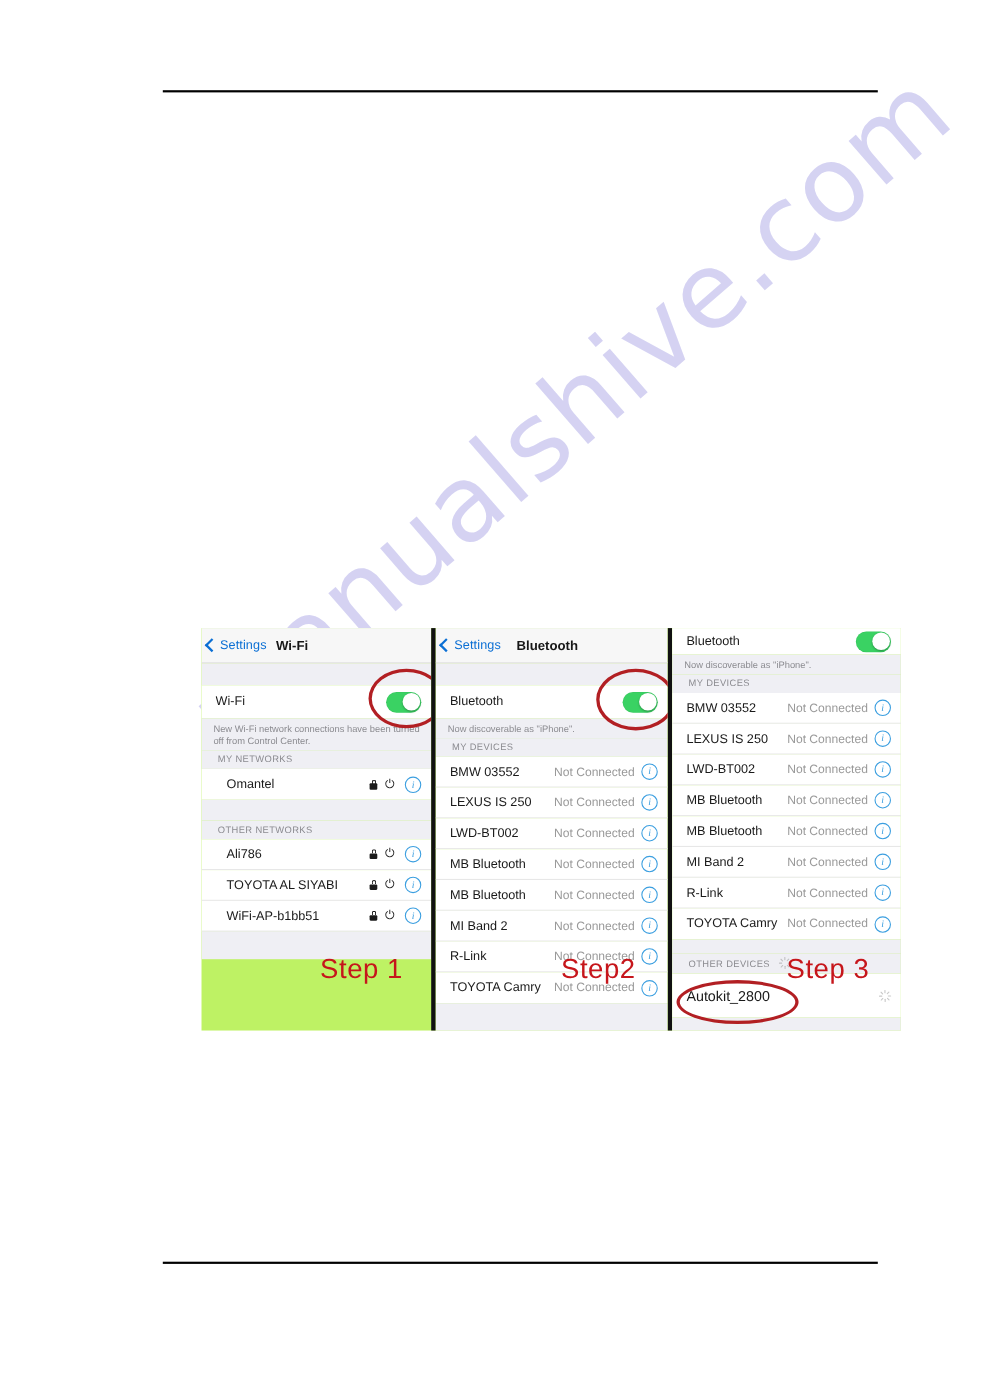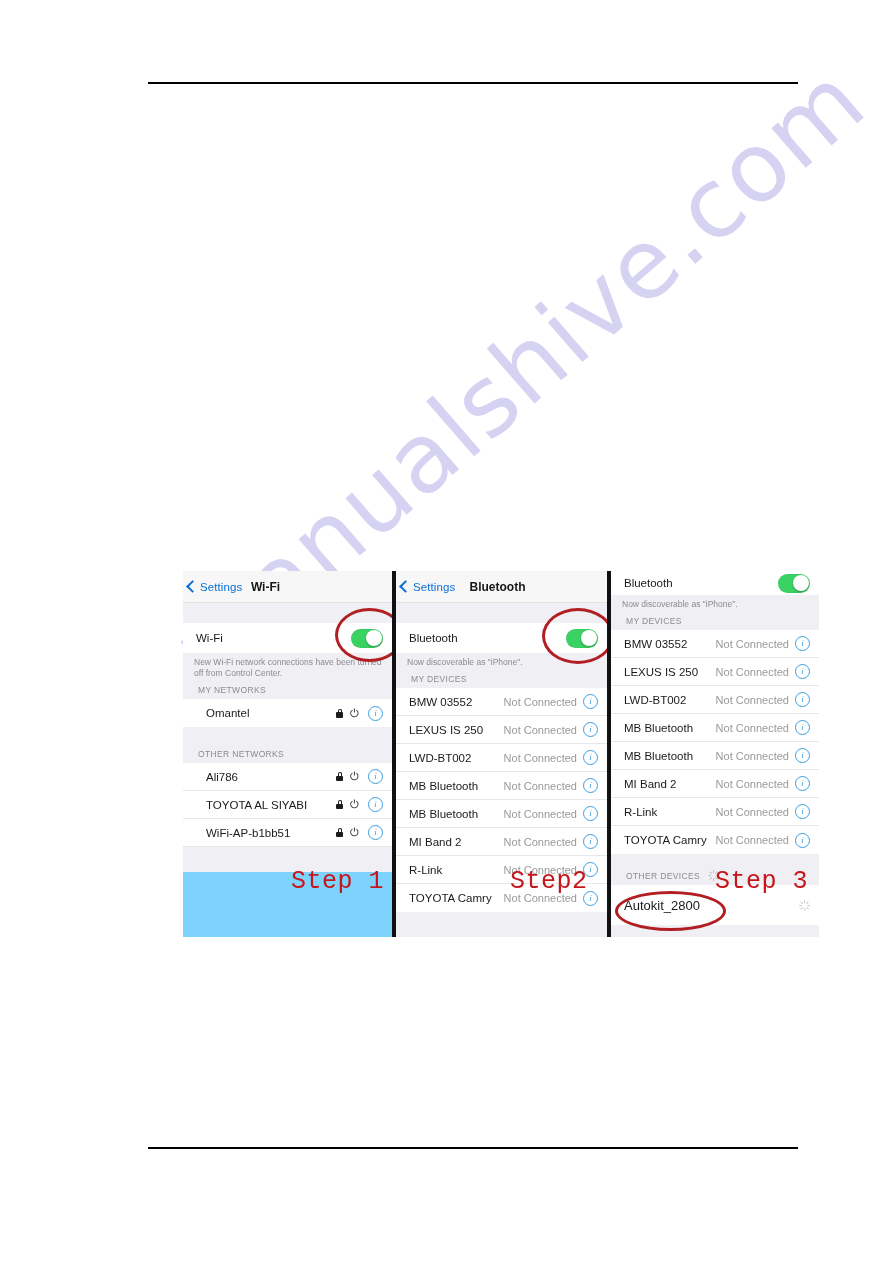--- a/index.html
+++ b/index.html
@@ -43,21 +43,21 @@
     position:absolute;
     left:183px; top:571px;
     width:640px; height:366px;
     display:flex;
     background:#ffffff;
     overflow:hidden;
   }
   .panel{
     position:relative;
     height:366px;
-    background:#7dd3fc;
+    background:#bef264;
     overflow:hidden;
     flex:0 0 auto;
   }
   .panel.p1{width:209px;}
   .panel.p2{width:211px; border-left:4px solid #111; border-right:4px solid #111;}
   .panel.p3{width:208px;}
 
   
   .navbar{
     height:31px;
@@ -185,21 +185,21 @@
   .ellipse{
     position:absolute;
     border:3.2px solid #b21f23;
     border-radius:50%;
     pointer-events:none;
   }
   .stepword{
     position:absolute;
     color:#c6161b;
     font-size:25px;
-    font-family:Liberation Mono, monospace;
+    font-family:Liberation Sans, sans-serif;
     font-weight:400;
     letter-spacing:.5px;
     pointer-events:none;
     white-space:nowrap;
   }
 </style>
 </head>
 <body>
 
 <div class="page">

